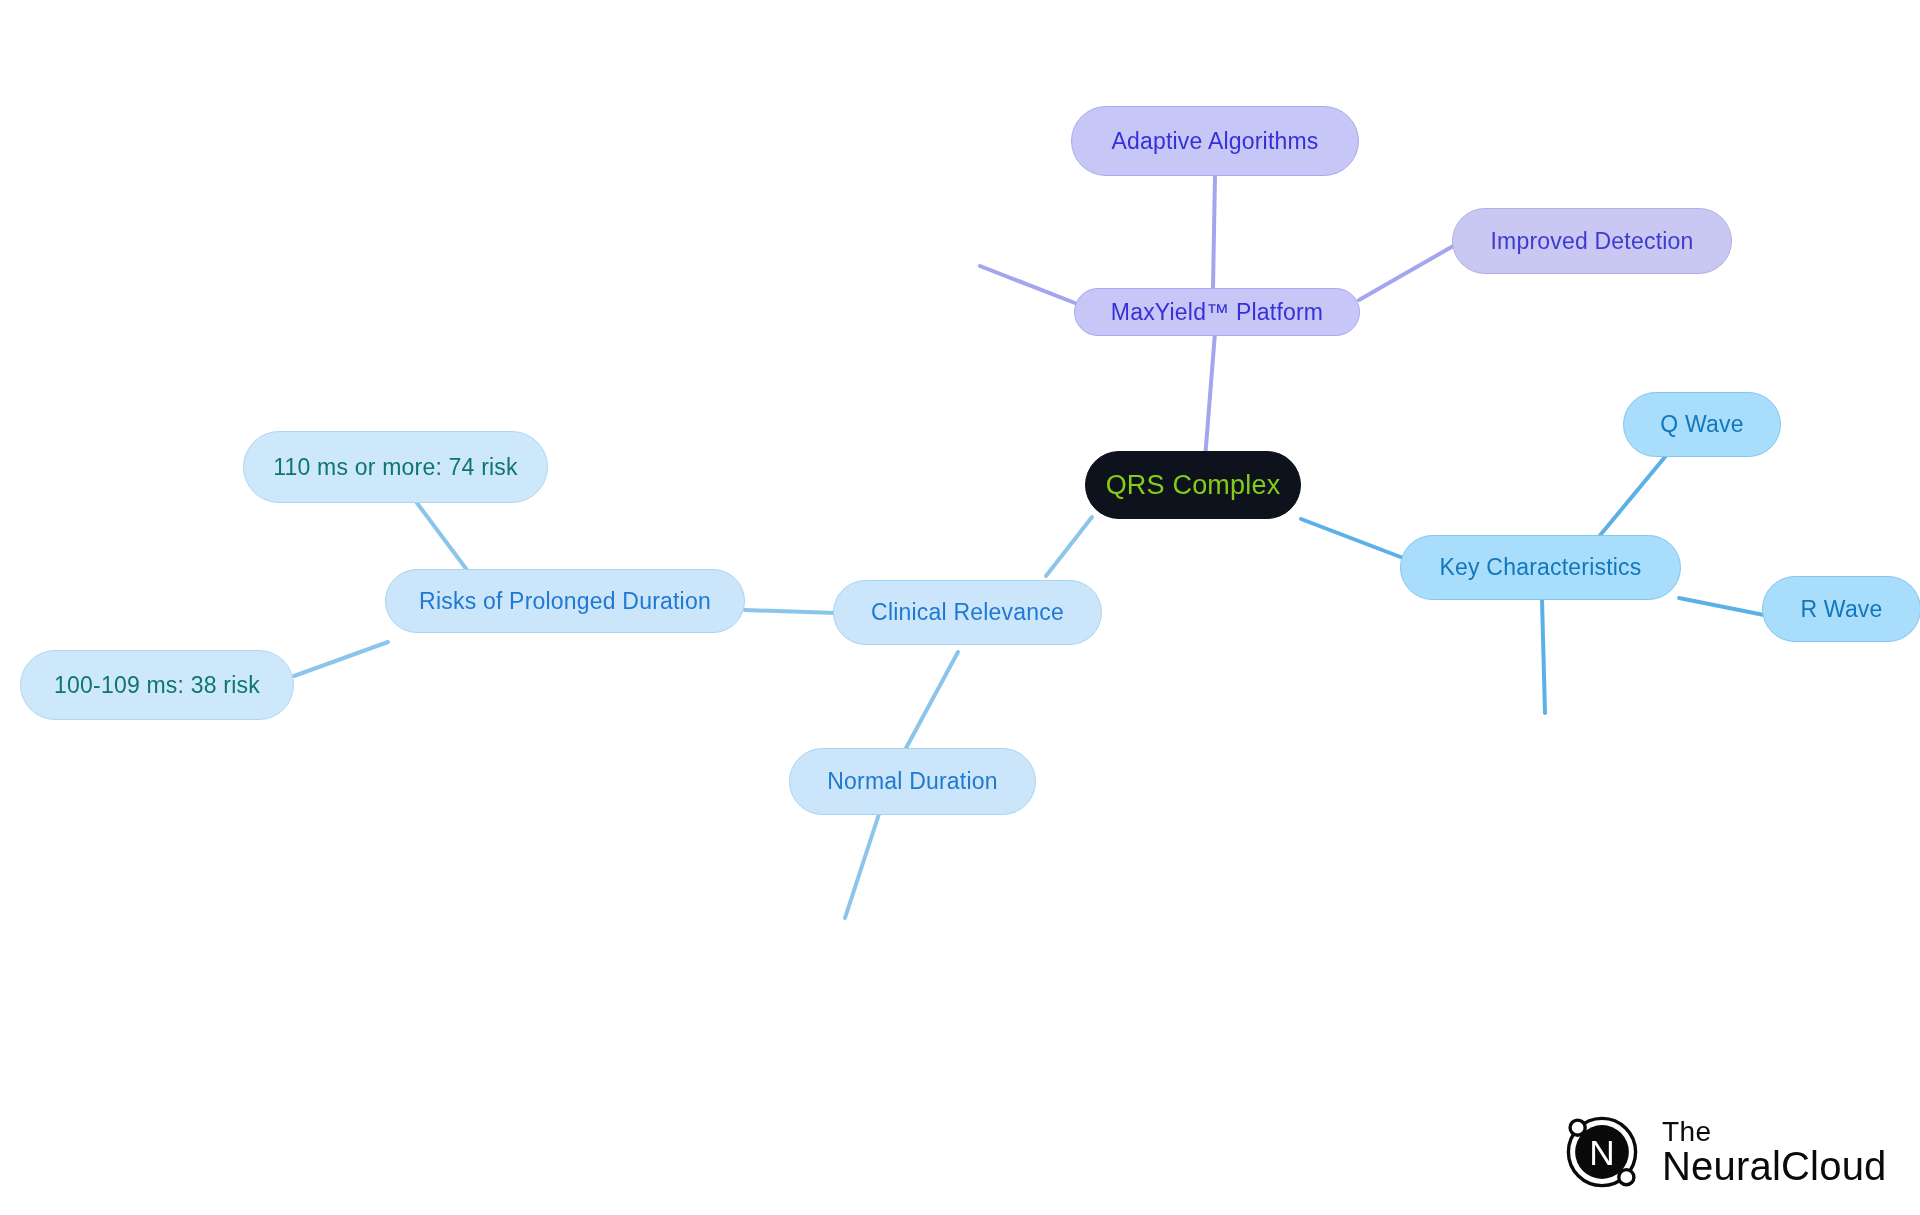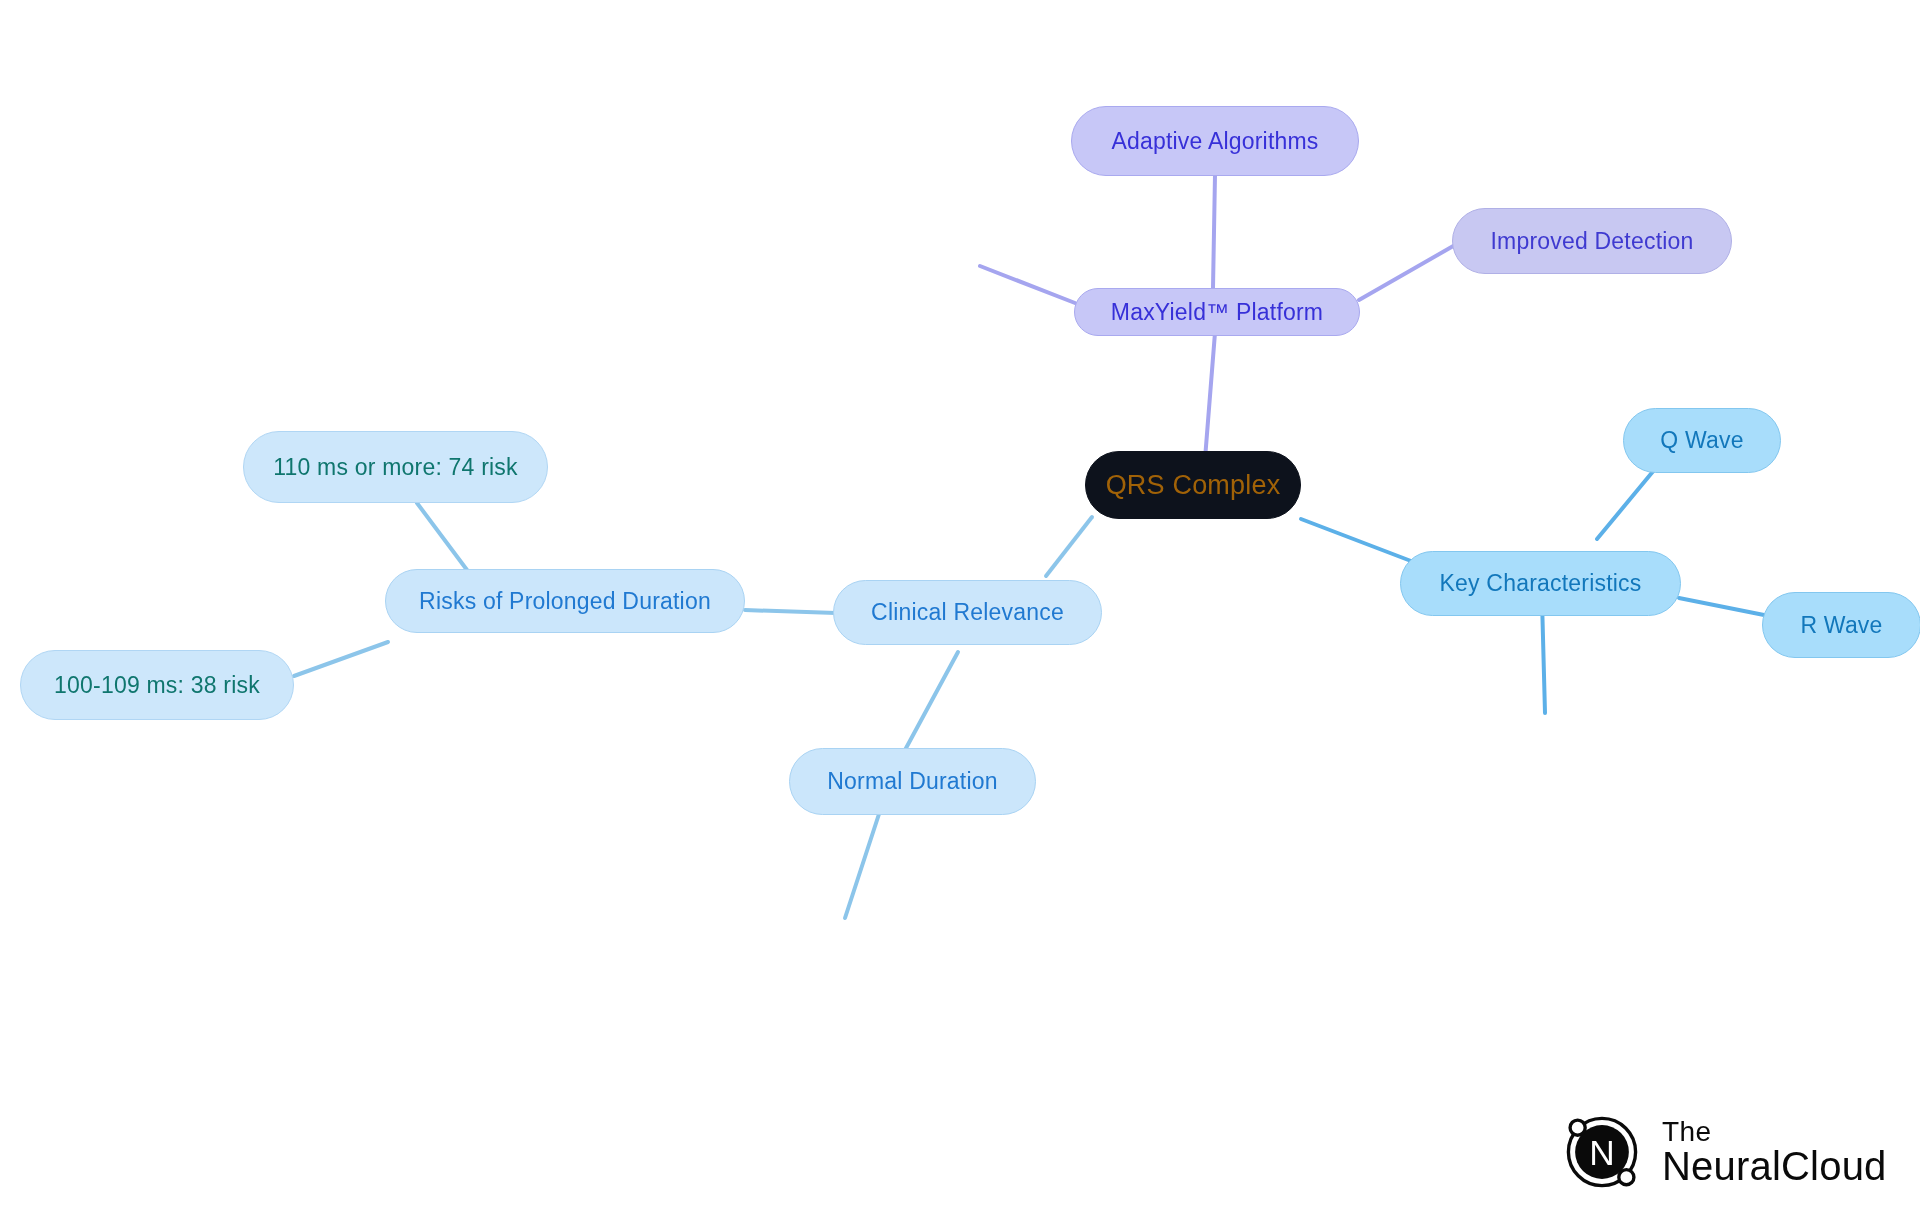--- a/index.html
+++ b/index.html
@@ -37,21 +37,21 @@
     letter-spacing: 0.2px;
   }
   .node-label {
     display: block;
     line-height: 1;
   }
   
   .node.root {
     background: #0d121c;
     border-color: #0d121c;
-    color: #a16207;
+    color: #84cc16;
     font-size: 27px;
   }
   
   .node.purple {
     background: #c7c7f7;
     border-color: #a9a9ef;
     color: #3730d8;
     font-size: 23px;
   }
   .node.purple-dim {
@@ -59,21 +59,20 @@
     border-color: #b0b0e6;
     color: #3f3ad0;
     font-size: 23px;
   }
   
   .node.blue-strong {
     background: #a8ddfb;
     border-color: #83c7ef;
     color: #1277bb;
     font-size: 23px;
-    margin-top: 16px;
   }
   .node.blue {
     background: #cbe6fb;
     border-color: #a9d3f3;
     color: #2079d1;
     font-size: 23px;
   }
   .node.blue-soft {
     background: #cde7fb;
     border-color: #b0d6f4;

